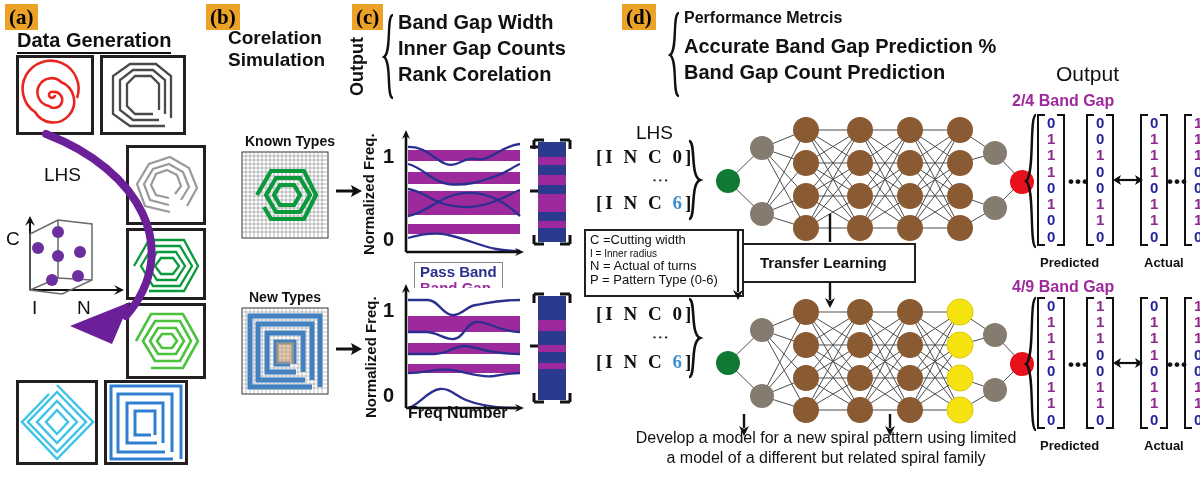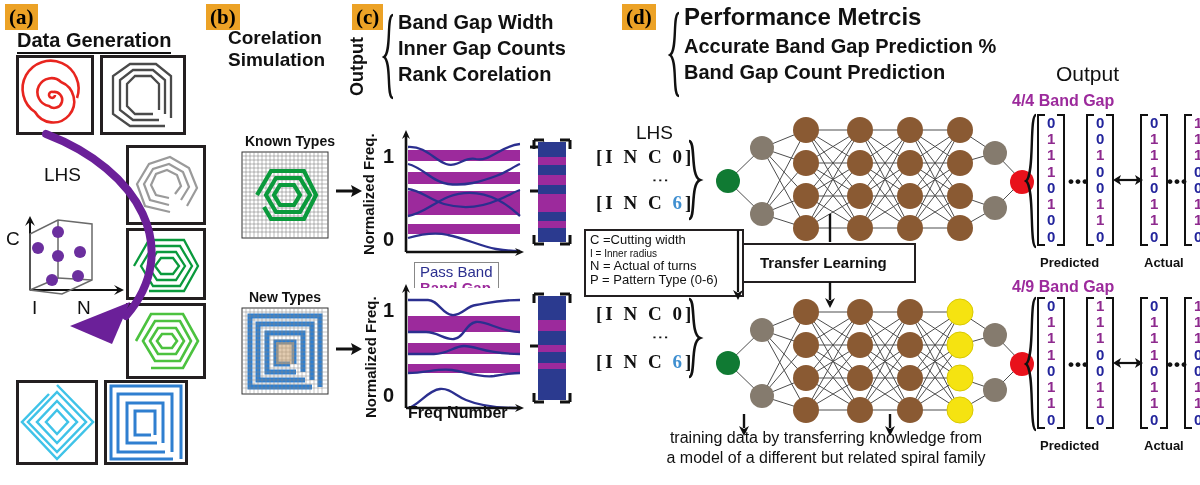--- a/index.html
+++ b/index.html
@@ -271,21 +271,21 @@
   <g fill="#9c2a9c">
     <rect x="5" y="18" width="28" height="8"></rect>
     <rect x="5" y="36" width="28" height="10"></rect>
     <rect x="5" y="55" width="28" height="18"></rect>
     <rect x="5" y="82" width="28" height="7"></rect>
   </g>
   <path d="M1 1 L11 1 M1 1 L1 10 M37 1 L27 1 M37 1 L37 10 M1 105 L11 105 M1 105 L1 96 M37 105 L27 105 M37 105 L37 96" stroke="#111" stroke-width="3" fill="none"></path>
 </svg>
 
 <div class="abs" style="left:414px;top:262px;border:1.5px solid #888;padding:1px 5px 2px 5px;background:#fff;line-height:1.06;">
-  <div style="font-size:15px;font-weight:normal;color:#2b2f8f;">Pass Band</div>
+  <div style="font-size:15px;font-weight:bold;color:#2b2f8f;">Pass Band</div>
   <div style="font-size:15px;font-weight:bold;color:#9c2a9c;">Band Gap</div>
 </div>
 
 <div class="abs capt" style="left:362px;top:418px;font-size:15px;transform:rotate(-90deg);transform-origin:left top;white-space:nowrap;">Normalized  Freq.</div>
 <div class="abs" style="left:383px;top:299px;font-size:20px;font-weight:bold;">1</div>
 <div class="abs" style="left:383px;top:384px;font-size:20px;font-weight:bold;">0</div>
 <svg class="abs" style="left:404px;top:288px;" width="120" height="128">
   <rect x="0" y="0" width="120" height="128" fill="#fff"></rect>
   <g fill="#9c2a9c">
     <rect x="4" y="28" width="112" height="16"></rect>
@@ -318,21 +318,21 @@
   </g>
   <path d="M1 1 L11 1 M1 1 L1 10 M37 1 L27 1 M37 1 L37 10 M1 109 L11 109 M1 109 L1 100 M37 109 L27 109 M37 109 L37 100" stroke="#111" stroke-width="3" fill="none"></path>
 </svg>
 
 <div class="abs" style="left:578px;top:0px;width:2px;height:485px;background:#ffffff;"></div>
 
 <div class="abs panel-tag" style="left:622px;top:4px;">(d)</div>
 <svg class="abs" style="left:668px;top:12px;" width="14" height="86">
   <path d="M11 1 C4 1, 10 38, 2 43 C10 48, 4 84, 11 84" fill="none" stroke="#111" stroke-width="2.4"></path>
 </svg>
-<div class="abs hdr" style="left:684px;top:4px;font-size:24px;">Performance Metrcis</div>
+<div class="abs hdr" style="left:684px;top:10px;font-size:16px;">Performance Metrcis</div>
 <div class="abs hdr" style="left:684px;top:36px;font-size:20px;">Accurate Band Gap Prediction %</div>
 <div class="abs hdr" style="left:684px;top:62px;font-size:20px;">Band Gap Count Prediction</div>
 
 <div class="abs" style="left:636px;top:122px;font-size:19px;">LHS</div>
 <div class="abs mono-mat" style="left:596px;top:146px;font-size:19px;letter-spacing:3px;">
   <span>[</span><span>I</span> <span>N</span> <span>C</span> <span>0</span><span>]</span>
 </div>
 <div class="abs" style="left:655px;top:172px;font-size:17px;color:#111;letter-spacing:1px;writing-mode:vertical-rl;line-height:0.6;">⋮</div>
 <div class="abs mono-mat" style="left:596px;top:192px;font-size:19px;letter-spacing:3px;">
   <span>[</span><span>I</span> <span>N</span> <span>C</span> <span style="color:#3f8fd0;">6</span><span>]</span>
@@ -557,27 +557,27 @@
   <circle cx="14" cy="14" r="12" fill="#e8111b"></circle>
 </svg>
 
 <svg class="abs" style="left:742px;top:414px;" width="180" height="26">
   <line x1="2" y1="0" x2="2" y2="14" stroke="#111" stroke-width="2.4"></line>
   <path d="M2 22 l-5 -10 l5 3 l5 -3 z" fill="#111"></path>
   <line x1="148" y1="0" x2="148" y2="14" stroke="#111" stroke-width="2.4"></line>
   <path d="M148 22 l-5 -10 l5 3 l5 -3 z" fill="#111"></path>
 </svg>
 <div class="abs" style="left:626px;top:428px;width:400px;text-align:center;font-size:16px;line-height:1.28;">
-  <div>training data by transferring knowledge from</div>
+  <div>Develop a  model for a new spiral pattern using limited</div>
   <div>a model of a different but related spiral family</div>
 </div>
 
 <div class="abs" style="left:1056px;top:62px;font-size:21px;">Output</div>
 
-<div class="abs" style="left:1012px;top:92px;font-size:16px;font-weight:bold;color:#9c2a9c;">4/4 Band Gap</div>
+<div class="abs" style="left:1012px;top:92px;font-size:16px;font-weight:bold;color:#9c2a9c;">2/4 Band Gap</div>
 <svg class="abs" style="left:1024px;top:113px;" width="14" height="136">
   <path d="M12 2 C5 2, 11 62, 2 68 C11 74, 5 134, 12 134" fill="none" stroke="#111" stroke-width="2.4"></path>
 </svg>
 <div class="abs" id="b1p0" style="left: 1037px; top: 114px; display: flex; align-items: stretch; height: 132px;">
     <div style="width: 6px; border-top: 2.5px solid rgb(17, 17, 17); border-bottom: 2.5px solid rgb(17, 17, 17); border-left: 2.5px solid rgb(17, 17, 17);"></div>
     <div class="bitcol" style="justify-content: space-between; padding: 2px;">
       <div style="color: rgb(35, 37, 156);">0</div>
       <div style="color: rgb(142, 42, 142);">1</div>
       <div style="color: rgb(142, 42, 142);">1</div>
       <div style="color: rgb(142, 42, 142);">1</div>

